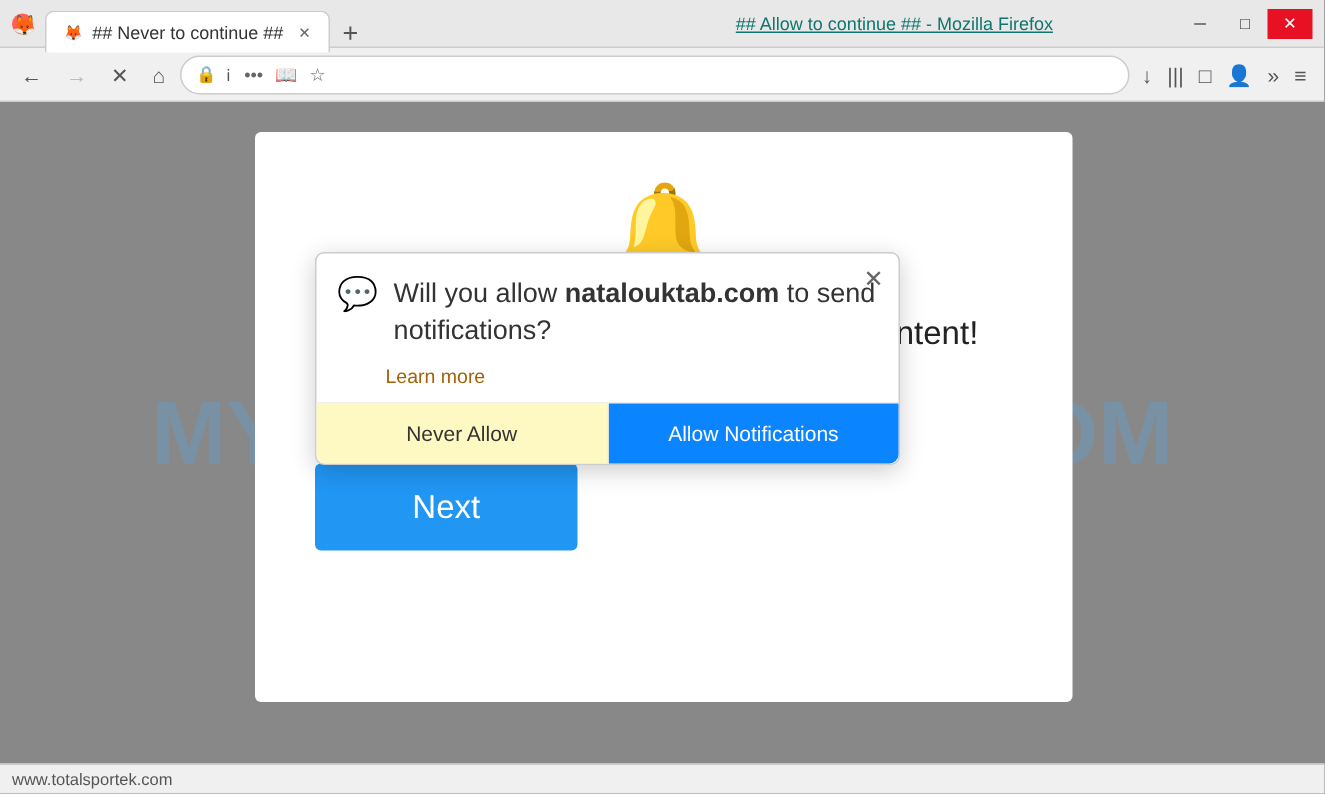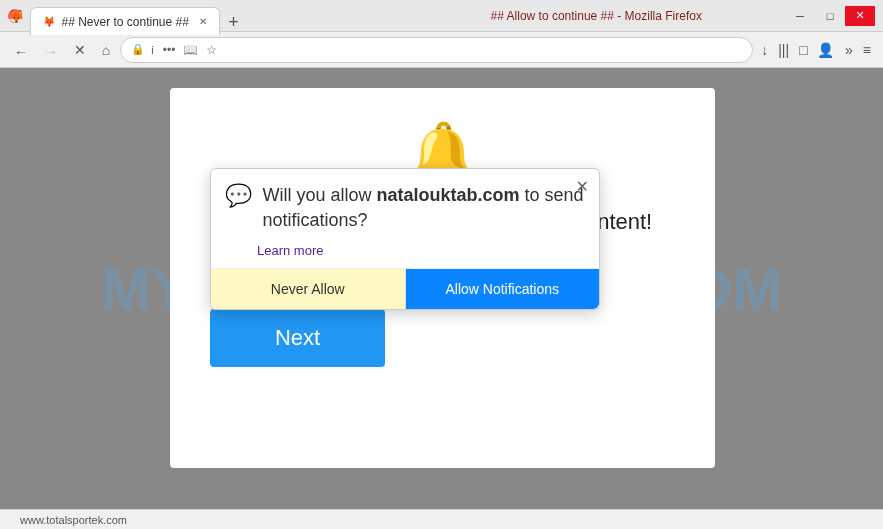--- a/index.html
+++ b/index.html
@@ -67,23 +67,24 @@
       border: none;
       font-size: 18px;
       color: #555;
       cursor: pointer;
       padding: 0 8px;
       position: relative;
       top: 2px;
     }
     .titlebar-title {
       font-size: 12px;
-      color: #7f1d1d;
+      color: #0f766e;
       flex: 1;
       text-align: center;
+      text-decoration: underline;
     }
     .window-controls {
       display: flex;
       gap: 0;
     }
     .win-btn {
       width: 30px; height: 20px;
       background: none;
       border: none;
       font-size: 11px;
@@ -200,21 +201,21 @@
       background: none;
       border: none;
       font-size: 16px;
       cursor: pointer;
       color: #666;
       line-height: 1;
     }
     .popup-learn-more {
       display: block;
       font-size: 13px;
-      color: #4c1d95;
+      color: #a16207;
       text-decoration: none;
       padding: 2px 0 10px 46px;
       cursor: pointer;
     }
     .popup-actions {
       display: flex;
       border-top: 1px solid #eee;
     }
     .popup-btn {
       flex: 1;
@@ -305,21 +306,21 @@
     .statusbar {
       position: absolute;
       bottom: 0;
       left: 0;
       right: 0;
       height: 20px;
       background: #f0f0f0;
       border-top: 1px solid #ccc;
       display: flex;
       align-items: center;
-      padding: 0 20px;
+      padding: 0 8px;
     }
     .statusbar-text {
       font-size: 11px;
       color: #555;
     }
   </style>
 </head>
 <body>
 
 <div class="titlebar">

